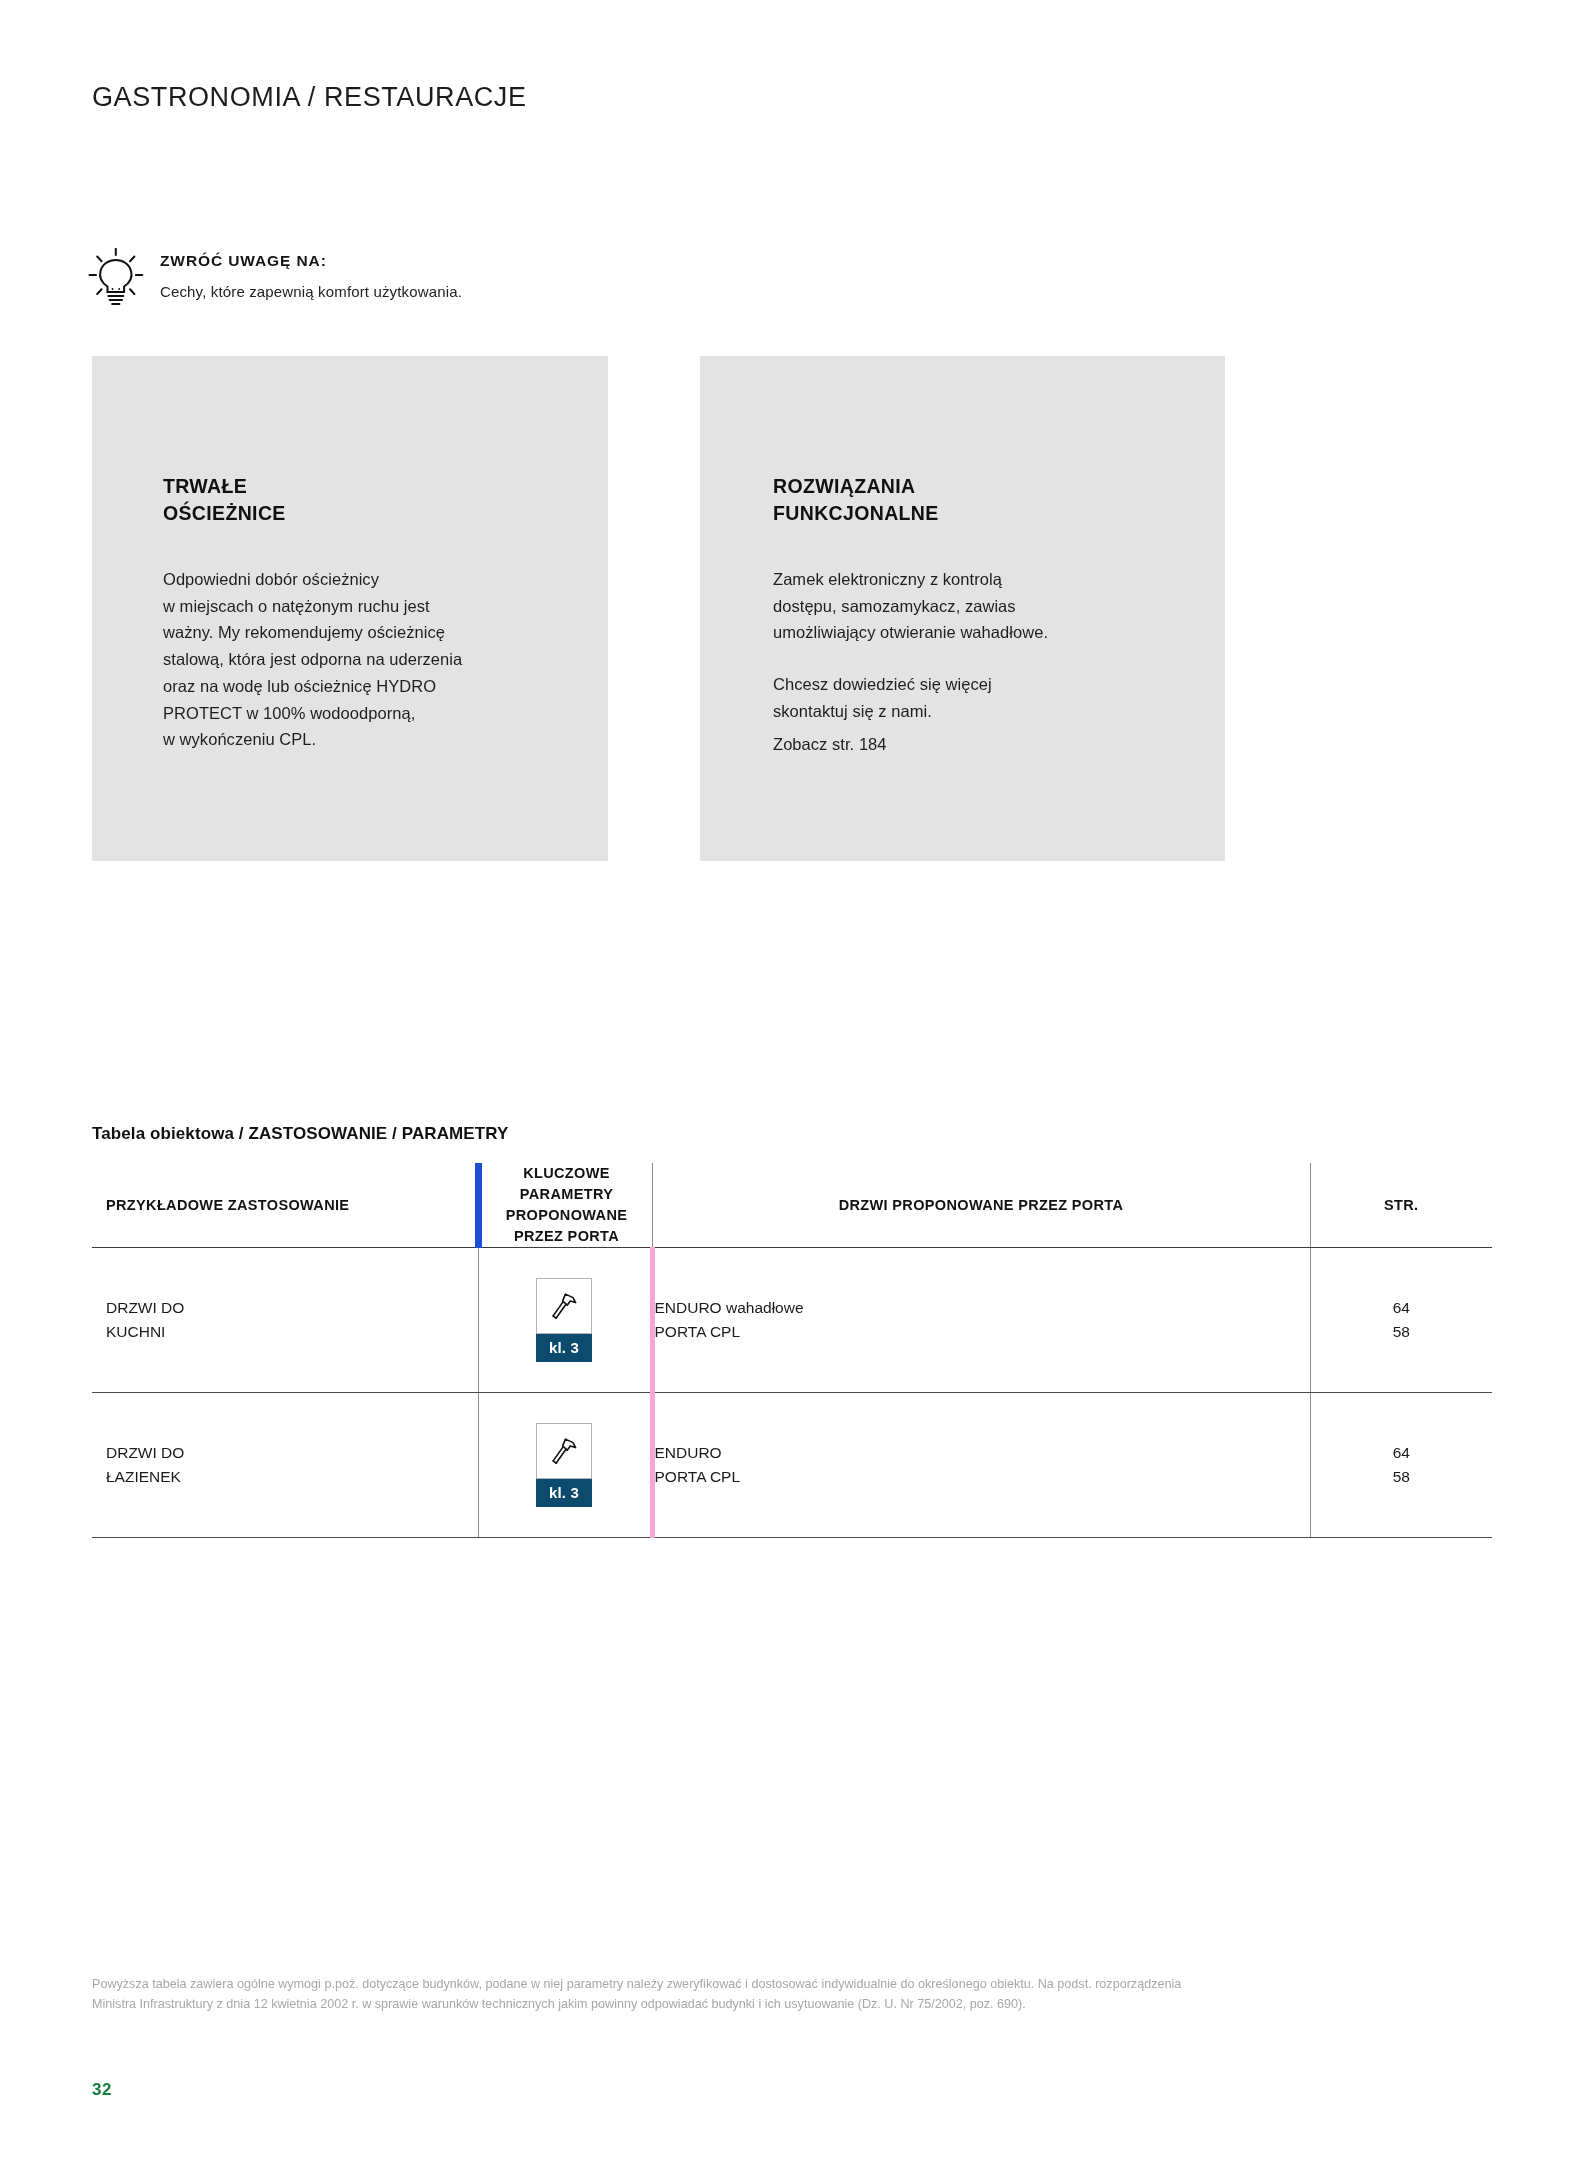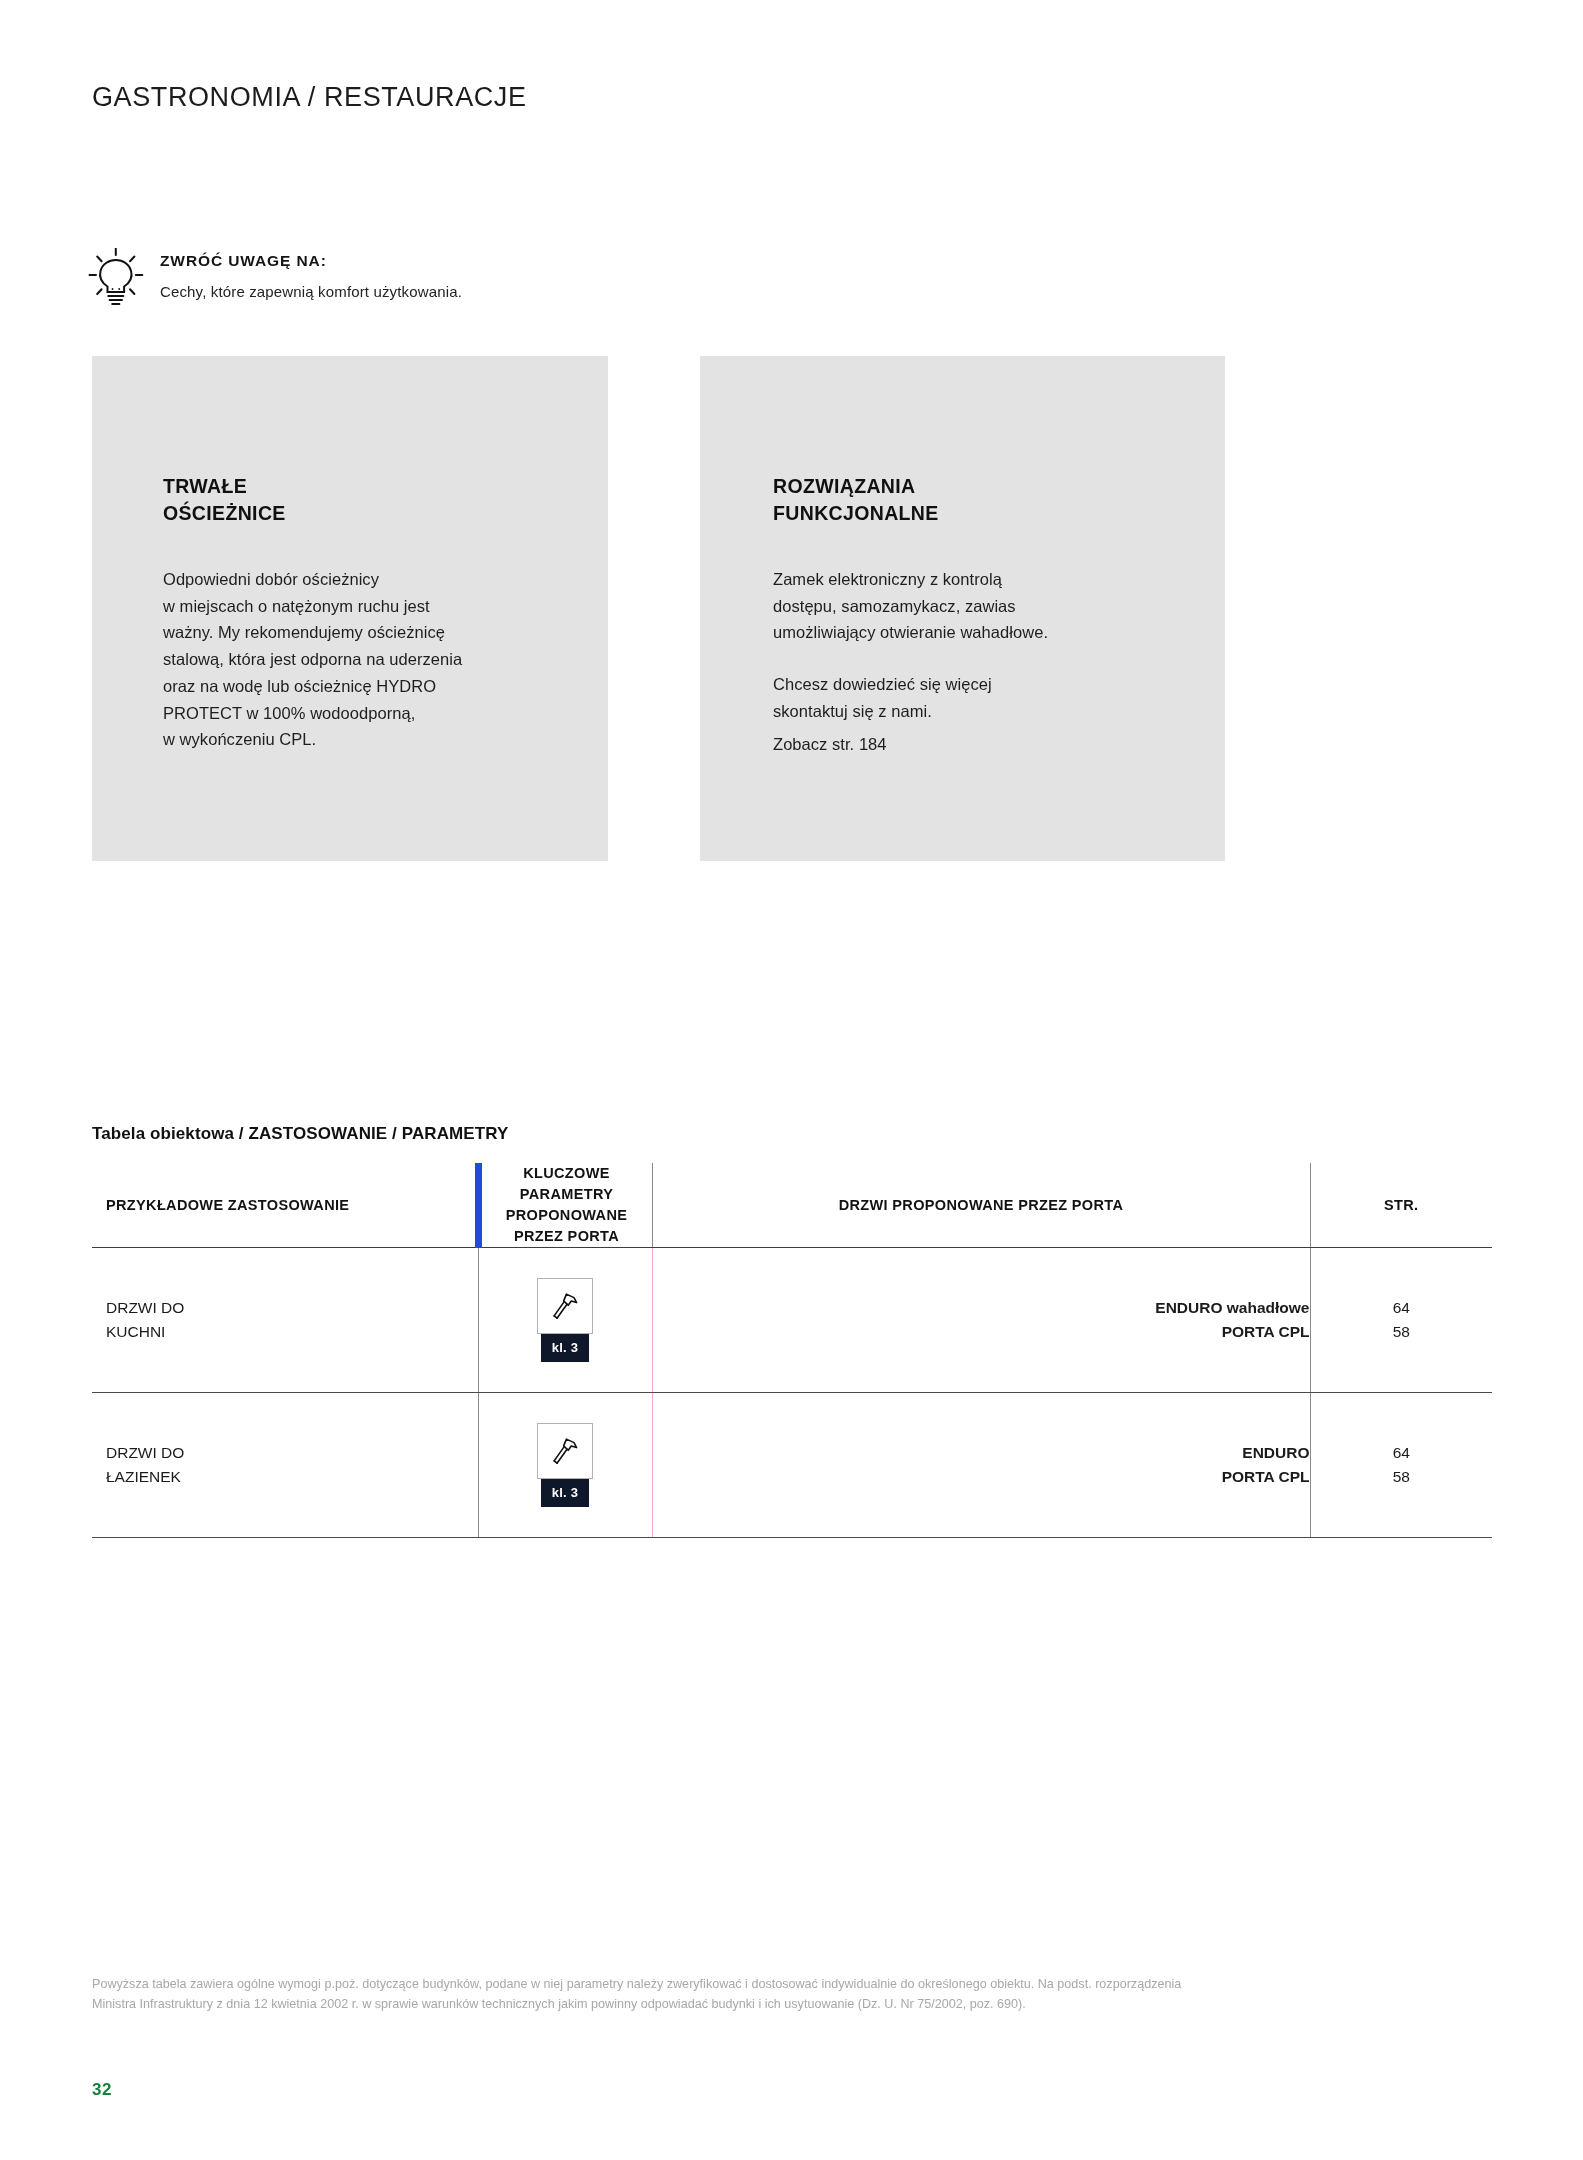--- a/index.html
+++ b/index.html
@@ -139,46 +139,46 @@
 
   .obj-table tbody td {
     height: 145px;
     border-bottom: 1.2px solid #4a4a4a;
     font-size: 15.5px;
     color: #1b1b1b;
     line-height: 1.55;
   }
   td.c-use    { text-align: left; padding-left: 14px; white-space: pre-line; }
   td.c-params { text-align: center; border-left: 1px solid #8a8a8a; }
-  td.c-doors  { text-align: right; border-left: 1px solid #f9a8d4; white-space: pre-line; font-weight: bold; }
+  td.c-doors  { text-align: left; border-left: 5px solid #f9a8d4; white-space: pre-line; }
   td.c-page   { text-align: center; border-left: 1px solid #8a8a8a; white-space: pre-line; }
 
   
   .param-cell-inner {
     display: inline-flex;
     flex-direction: column;
     align-items: center;
     width: 56px;
   }
   .pictogram {
     width: 56px;
     height: 56px;
     border: 1px solid #b2b2b2;
     background: #ffffff;
     display: flex;
     align-items: center;
     justify-content: center;
   }
   .pictogram svg { display: block; }
   .class-badge {
-    width: 48px;
+    width: 56px;
     height: 28px;
-    background: #0f172a;
+    background: #0c4a6e;
     color: #ffffff;
-    font-size: 13px;
+    font-size: 15px;
     font-weight: bold;
     display: flex;
     align-items: center;
     justify-content: center;
     letter-spacing: 0.2px;
   }
 
   
   .footnote {
     position: absolute;

